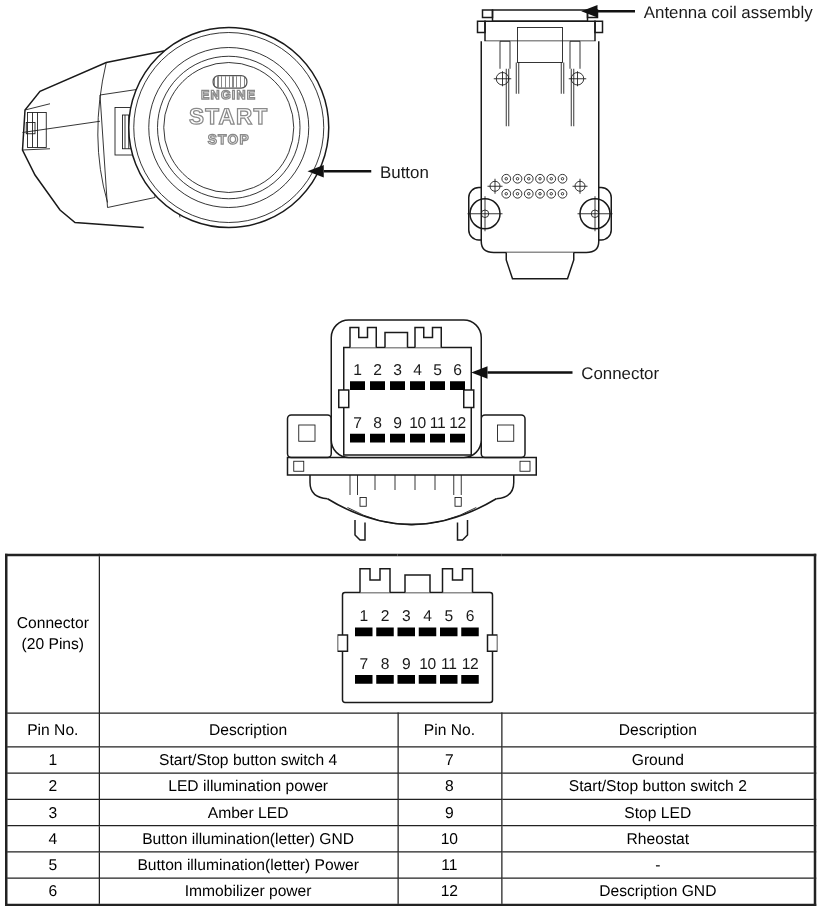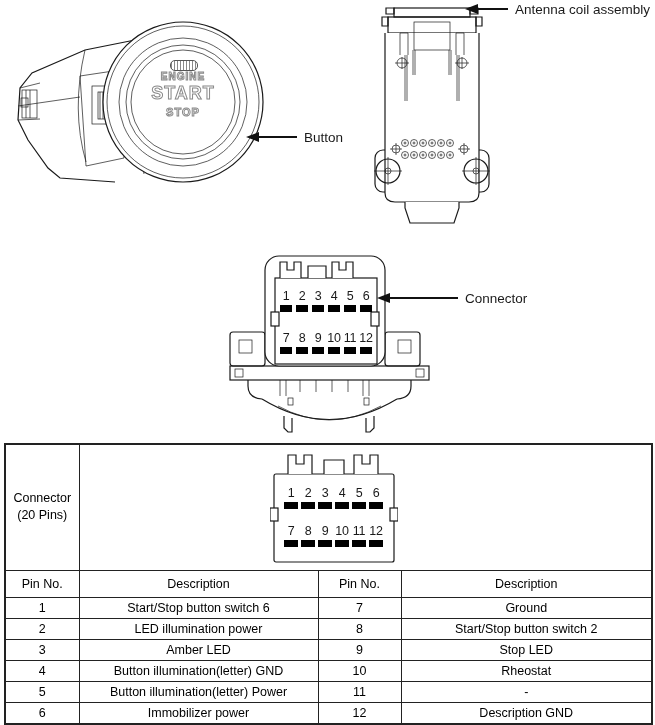--- a/index.html
+++ b/index.html
@@ -340,21 +340,21 @@
       <tr>
           <th>Pin No.</th>
           <th>Description</th>
           <th>Pin No.</th>
           <th>Description</th>
         </tr>
     </tbody>
     <tbody>
         <tr class="data-row">
           <td>1</td>
-          <td>Start/Stop button switch 6</td>
+          <td>Start/Stop button switch 4</td>
           <td>7</td>
           <td>Ground</td>
         </tr>
         <tr class="data-row">
           <td>2</td>
           <td>LED illumination power</td>
           <td>8</td>
           <td>Start/Stop button switch 2</td>
         </tr>
         <tr class="data-row">

